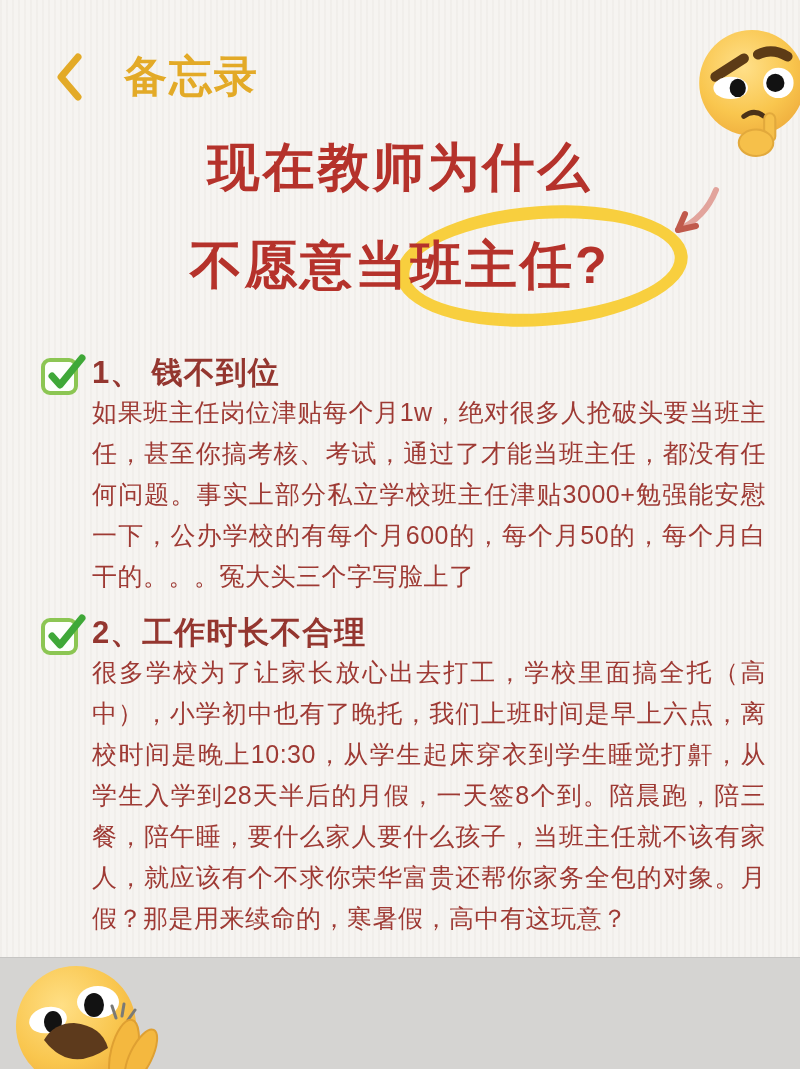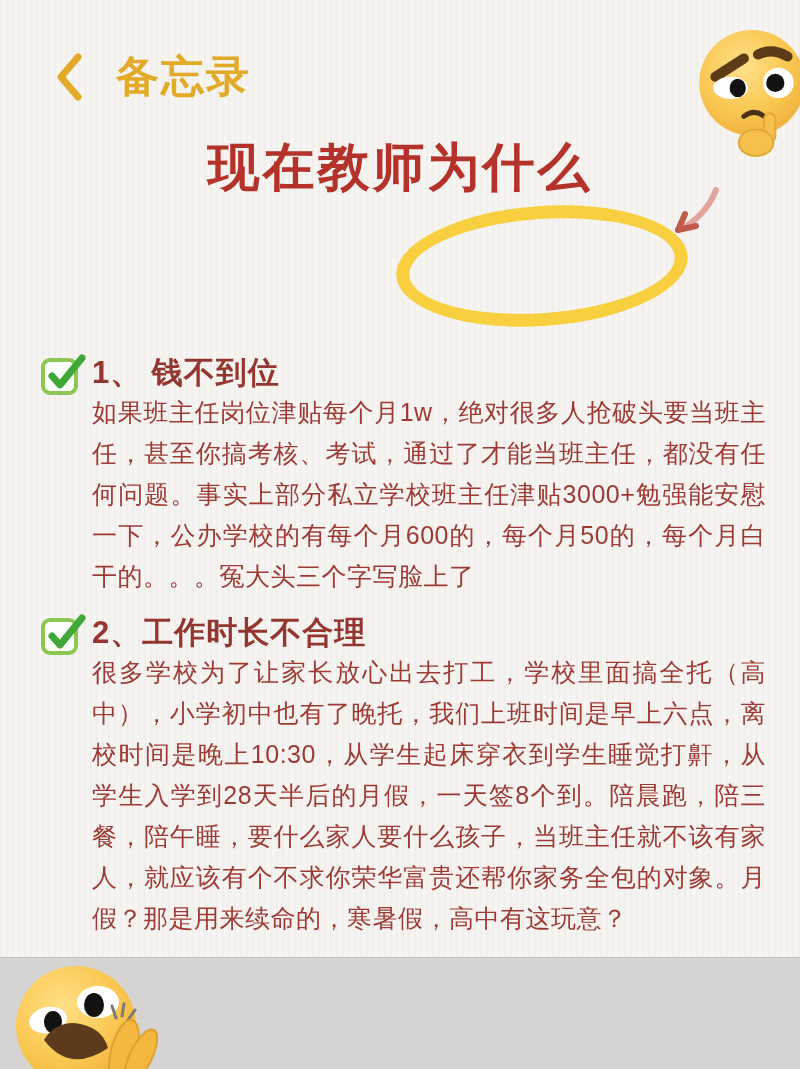--- a/index.html
+++ b/index.html
@@ -8,21 +8,21 @@
 
   .page{
     position:relative; width:800px; height:1069px; overflow:hidden;
     background-color:#f6f4f1;
     background-image:repeating-linear-gradient(90deg,
       rgba(150,140,125,0.05) 0px, rgba(150,140,125,0.05) 2px,
       transparent 2px, transparent 6px);
   }
 
   
-  .header{ position:absolute; top:48px; left:56px; display:flex; align-items:center; gap:32px; }
+  .header{ position:absolute; top:48px; left:56px; display:flex; align-items:center; gap:40px; }
   .back-btn{ width:28px; height:48px; display:flex; align-items:center; }
   .header-title{ font-size:43px; font-weight:bold; color:#e3aa27; letter-spacing:2px; }
 
   
   .emoji-think{ position:absolute; top:24px; left:690px; width:128px; height:134px; }
 
   
   .title-wrap{ position:absolute; top:118px; left:0; width:800px; text-align:center; z-index:2; }
   .title-line{ font-size:52px; line-height:98px; font-weight:900; color:#b5322b; letter-spacing:3px; white-space:nowrap; }
   .circled{ position:relative; z-index:2; }
@@ -92,20 +92,21 @@
 
   <div class="highlight-ellipse"></div>
 
   <svg class="arrow-pink" viewBox="0 0 62 66">
     <path d="M56 4 C48 24 36 36 18 44" stroke="#e2a49c" stroke-width="6" fill="none" stroke-linecap="round"></path>
     <path d="M18 44 L36 40 M18 44 L25 28" stroke="#c05a4c" stroke-width="6" fill="none" stroke-linecap="round"></path>
   </svg>
 
   <div class="title-wrap">
     <div class="title-line">现在教师为什么</div>
+    <div class="title-line"><span>不愿意当</span><span class="circled">班主任</span><span>?</span></div>
   </div>
 
   <svg class="check-icon chk1" viewBox="0 0 46 44">
     <rect x="3" y="8" width="33" height="33" rx="7" fill="#fdfffc" stroke="#8cc653" stroke-width="4"></rect>
     <path d="M12 24 L20 33 L42 6" fill="none" stroke="#3fa838" stroke-width="7" stroke-linecap="round" stroke-linejoin="round"></path>
   </svg>
   <div class="sec-heading hd1">1、 钱不到位</div>
   <div class="sec-body bd1">如果班主任岗位津贴每个月1w，绝对很多人抢破头要当班主任，甚至你搞考核、考试，通过了才能当班主任，都没有任何问题。事实上部分私立学校班主任津贴3000+勉强能安慰一下，公办学校的有每个月600的，每个月50的，每个月白干的。。。冤大头三个字写脸上了</div>
 
   <svg class="check-icon chk2" viewBox="0 0 46 44">

